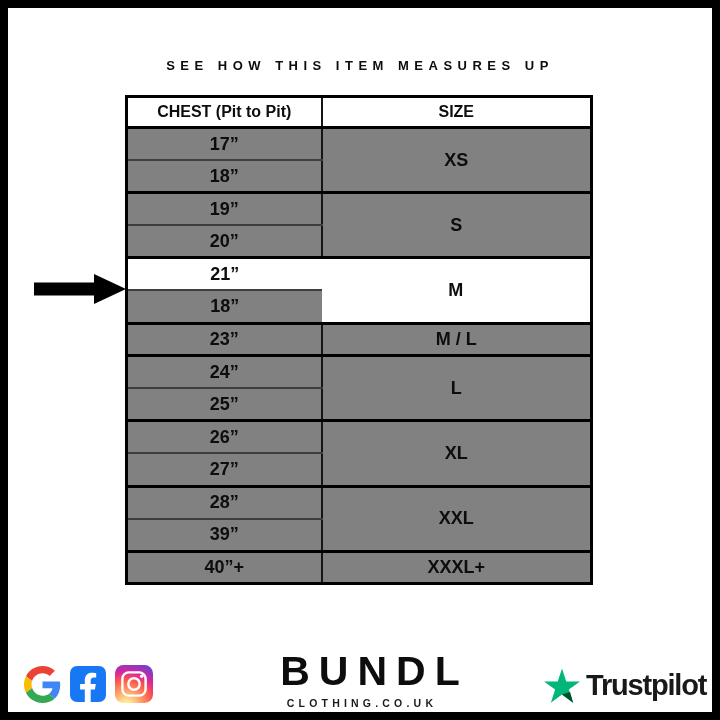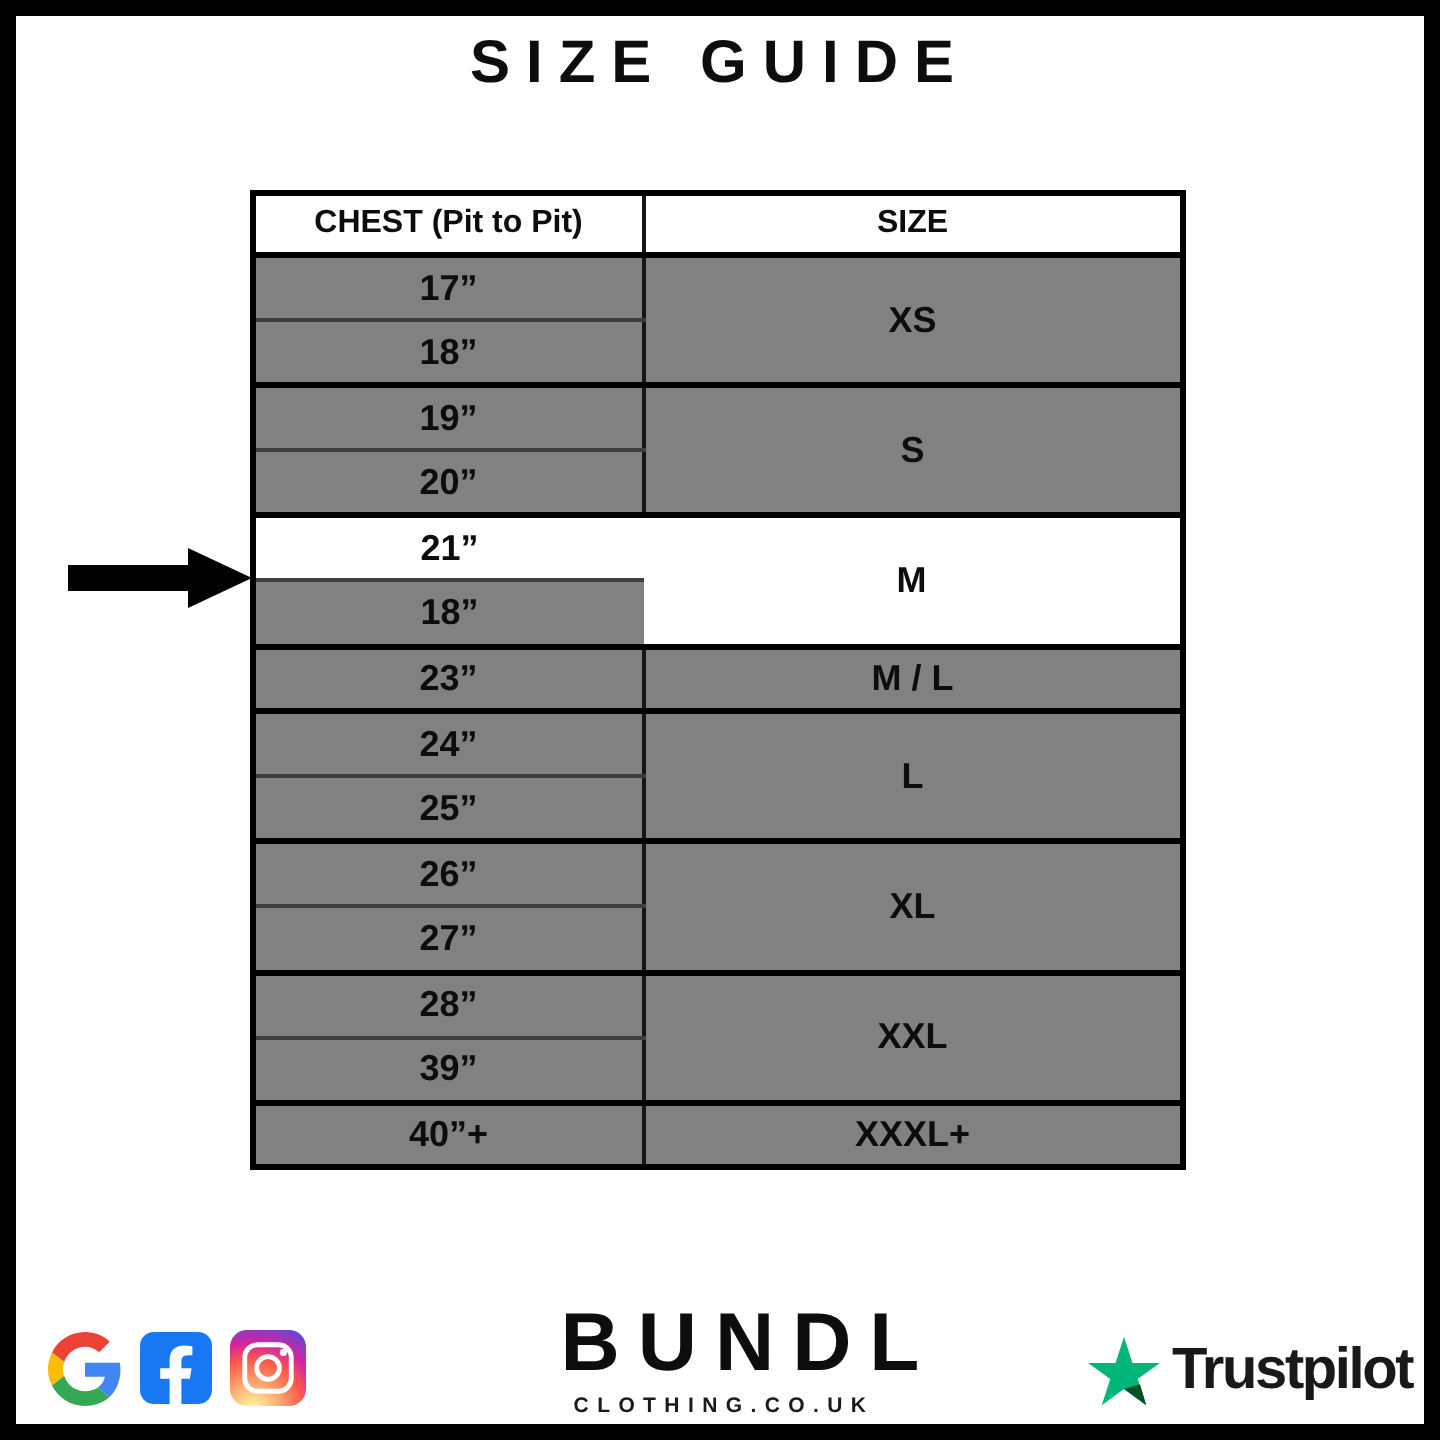--- a/index.html
+++ b/index.html
@@ -75,21 +75,21 @@
   .trustpilot-label {
     font-size:29px; font-weight:700; letter-spacing:-1.2px;
     color:#191919; white-space:nowrap;
   }
 </style>
 </head>
 <body>
 
 <div class="page">
 
-  <div class="title">SIZE GUIDE</div>
+  <div class="subtitle">SEE HOW THIS ITEM MEASURES UP</div>
 
   <table class="size-table">
     <colgroup>
         <col class="col-chest">
         <col class="col-size">
       </colgroup>
     <thead>
       <tr>
         <th>CHEST (Pit to Pit)</th>
         <th>SIZE</th>

